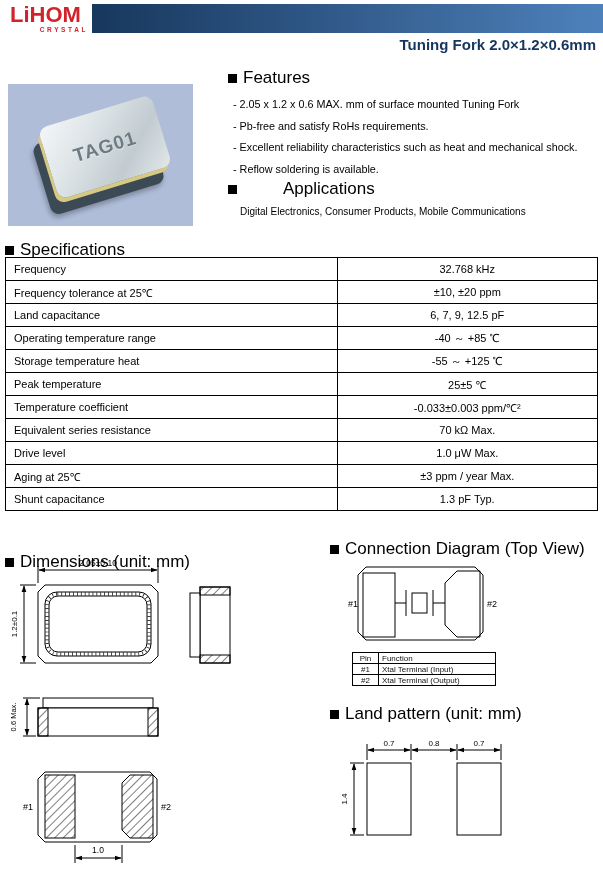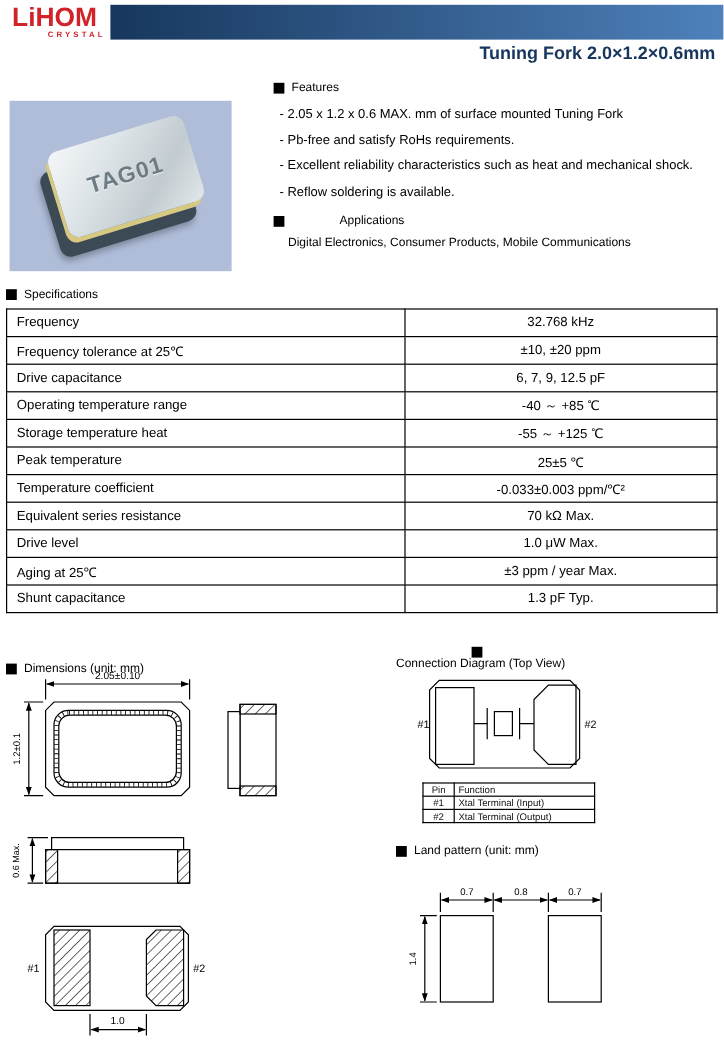--- a/index.html
+++ b/index.html
@@ -22,21 +22,21 @@
   
   .photo{position:absolute;left:8px;top:84px;width:185px;height:142px;background:var(--photo_bg);}
   .chip{position:absolute;left:38px;top:26px;width:118px;height:74px;border-radius:9px;
     transform:rotate(-17deg);
     background:linear-gradient(135deg,#f4f7f8 0%,#dde4e7 35%,#c2cbd0 70%,#e2e8ea 100%);
     box-shadow:-3px 4px 0 #d8c982,-11px 14px 0 #3c4a56,-13px 17px 5px rgba(0,0,0,.28);
     display:flex;align-items:center;justify-content:center;}
   .chip-label{font-size:19px;font-weight:bold;color:#6d7b83;letter-spacing:1px;
     text-shadow:0 1px 0 rgba(255,255,255,.5);}
   
-  .sec-head{position:absolute;font-size:10px;display:flex;align-items:center;}
+  .sec-head{position:absolute;font-size:17px;display:flex;align-items:center;}
   .sq{width:9px;height:9px;background:#000;display:inline-block;margin-right:6px;flex:none;}
   
   .features{position:absolute;left:228px;top:68px;width:372px;}
   .features .sec-head{position:static;margin-bottom:6px;}
   .feat-item{font-size:10.8px;line-height:21.5px;margin-left:5px;white-space:nowrap;}
   .apps{position:absolute;left:228px;top:179px;width:372px;}
   .apps .sec-head{position:static;margin-bottom:7px;gap:40px;}
   .apps-text{font-size:10px;margin-left:12px;}
   
   .spec-table{position:absolute;left:5px;top:257px;width:593px;border-collapse:collapse;}
@@ -96,21 +96,21 @@
   <tbody>
     <tr>
         <td class="lbl">Frequency</td>
         <td class="val">32.768 kHz</td>
       </tr>
     <tr>
         <td class="lbl">Frequency tolerance at 25℃</td>
         <td class="val">±10, ±20 ppm</td>
       </tr>
     <tr>
-        <td class="lbl">Drive capacitance</td>
+        <td class="lbl">Land capacitance</td>
         <td class="val">6, 7, 9, 12.5 pF</td>
       </tr>
     <tr>
         <td class="lbl">Operating temperature range</td>
         <td class="val">-40 ～ +85 ℃</td>
       </tr>
     <tr>
         <td class="lbl">Storage temperature heat</td>
         <td class="val">-55 ～ +125 ℃</td>
       </tr>
@@ -138,21 +138,21 @@
         <td class="lbl">Shunt capacitance</td>
         <td class="val">1.3 pF Typ.</td>
       </tr>
   </tbody>
 </table>
 
 <div class="sec-head" style="left:5px;top:552px;">
   <span class="sq"></span>
   <span>Dimensions (unit: mm)</span>
 </div>
-<div class="sec-head" style="left:330px;top:539px;flex-direction:column;">
+<div class="sec-head" style="left:330px;top:539px;">
   <span class="sq"></span>
   <span>Connection Diagram (Top View)</span>
 </div>
 <div class="sec-head" style="left:330px;top:704px;">
   <span class="sq"></span>
   <span>Land pattern (unit: mm)</span>
 </div>
 
 <svg class="dims-svg" width="312" height="316" viewBox="0 0 312 316">
   <defs>

